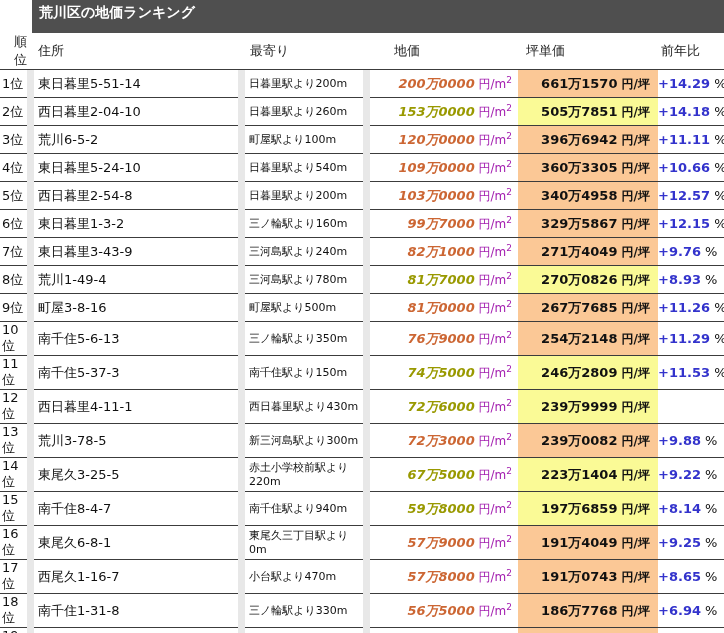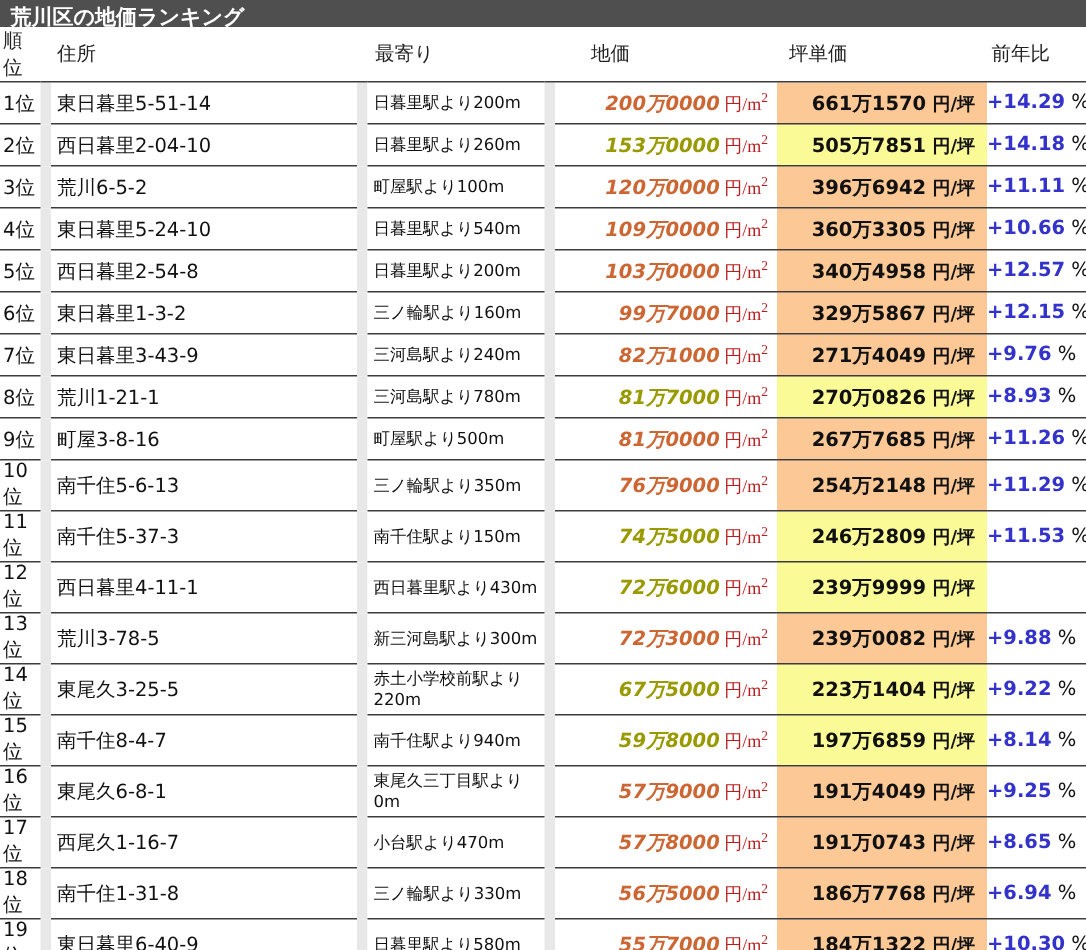--- a/index.html
+++ b/index.html
@@ -4,50 +4,50 @@
 <style>
   :root{
     --title-bg:#4f4f4f; --line:#3c3c3c; --gutter:#e8e8e8;
     --price-orange:#cc6633; --price-olive:#999900;
     --bg-orange:#fbc896; --bg-yellow:#fafa96; --change-blue:#3333cc;
   }
   html,body{margin:0;padding:0;background:#fff;}
   body{width:724px;font-family:"DejaVu Sans","Liberation Sans",sans-serif;color:#111;}
   .title-bar{
     background:var(--title-bg);color:#fff;font-weight:bold;font-size:14px;
-    height:18px;line-height:25px;padding-left:7px;box-sizing:border-box;
+    height:33px;line-height:25px;padding-left:7px;box-sizing:border-box;margin-left:32px;
   }
   table{border-collapse:collapse;table-layout:fixed;width:724px;}
   col.c-rank{width:27px;} col.c-gut{width:7px;} col.c-addr{width:204px;}
   col.c-station{width:118px;} col.c-price{width:148px;} col.c-tsubo{width:140px;} col.c-pct{width:66px;}
   thead th{
     font-weight:normal;font-size:13px;color:#222;text-align:left;
     height:34px;vertical-align:middle;padding:0;border-bottom:1px solid var(--line);background:#fff;
   }
-  th.h-rank{padding-left:2px;}
+  th.h-rank{padding-left:2px;text-align:right;}
   th.h-addr{padding-left:4px;}
   th.h-station{padding-left:5px;margin-top:16px;}
   th.h-price{padding-left:24px;}
   th.h-tsubo{padding-left:8px;}
   th.h-pct{padding-left:3px;}
   tbody td{
     border-bottom:1px solid var(--line);height:27px;vertical-align:middle;
     padding:0;font-size:13px;background:#fff;
   }
   tbody td.gutter{background:var(--gutter);border-bottom:none;}
   td.rank-cell{padding-left:2px;}
   td.address-cell{padding-left:4px;}
   td.station-cell{padding-left:4px;padding-right:2px;font-size:11px;line-height:14px;word-break:normal;}
   td.price-cell{text-align:right;padding-right:6px;white-space:nowrap;}
   td.tsubo-cell{text-align:right;padding-right:8px;white-space:nowrap;}
   td.change-cell{padding-right:20px;white-space:nowrap;}
   .price-val{font-weight:bold;font-style:italic;}
   .price-val.orange{color:var(--price-orange);}
   .price-val.olive{color:var(--price-olive);margin-top:37px;}
-  .unit{color:#b91c1c;font-size:12px;font-weight:normal;font-family:Liberation Serif, serif;}
+  .unit{color:#a21caf;font-size:12px;font-weight:normal;}
   .unit sup{font-size:9px;}
   .tsubo-val{font-weight:bold;color:#111;}
   .tsubo-unit{color:#111;font-size:12px;font-weight:bold;}
   td.hl-orange{background:var(--bg-orange);}
   td.hl-yellow{background:var(--bg-yellow);}
   .change-val{color:var(--change-blue);font-weight:bold;}
   .change-unit{color:#111;font-weight:normal;}
 </style>
 </head>
 <body>
@@ -202,21 +202,21 @@
       <span class="tsubo-val">271万4049</span><span class="tsubo-unit"> 円/坪</span>
     </td>
     <td class="change-cell">
       <span class="change-val">+9.76</span><span class="change-unit"> %</span>
     </td>
   </tr>
 
   <tr>
     <td class="rank-cell"><span>8位</span></td>
     <td class="gutter"></td>
-    <td class="address-cell"><span>荒川1-21-1</span></td>
+    <td class="address-cell"><span>荒川1-49-4</span></td>
     <td class="gutter"></td>
     <td class="station-cell"><span>三河島駅より780m</span></td>
     <td class="gutter"></td>
     <td class="price-cell">
       <span class="price-val olive">81万7000</span><span class="unit"> 円/m<sup>2</sup></span>
     </td>
     <td class="tsubo-cell hl-yellow">
       <span class="tsubo-val">270万0826</span><span class="tsubo-unit"> 円/坪</span>
     </td>
     <td class="change-cell">

